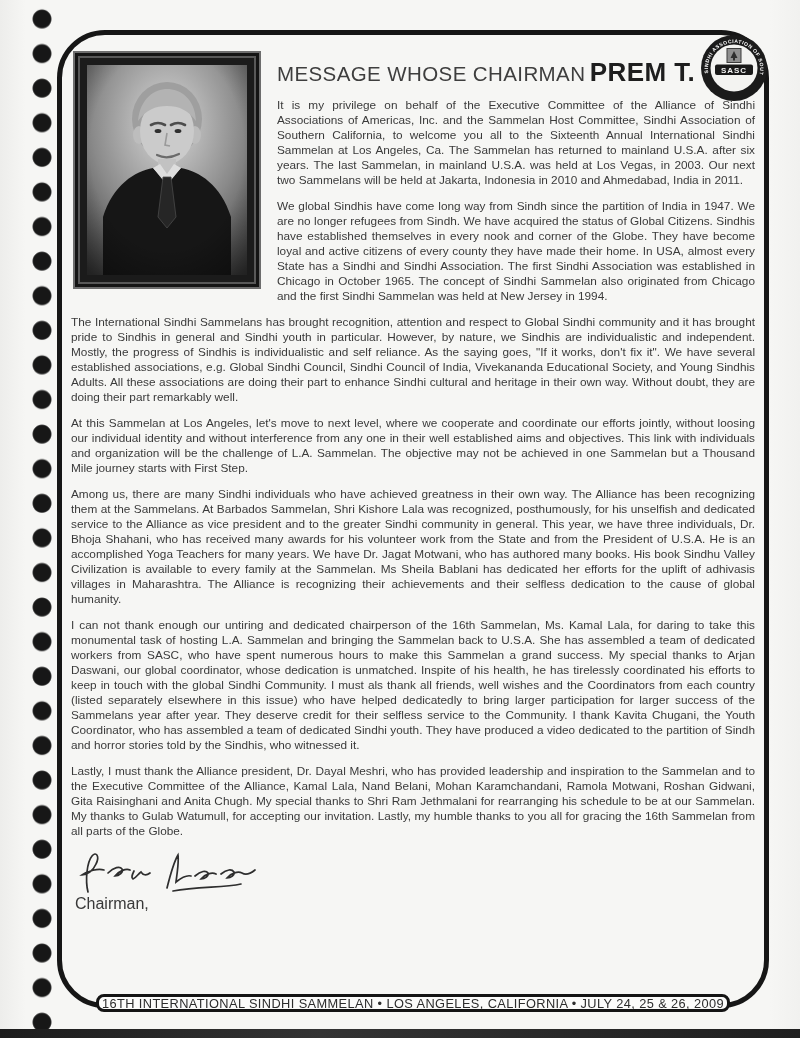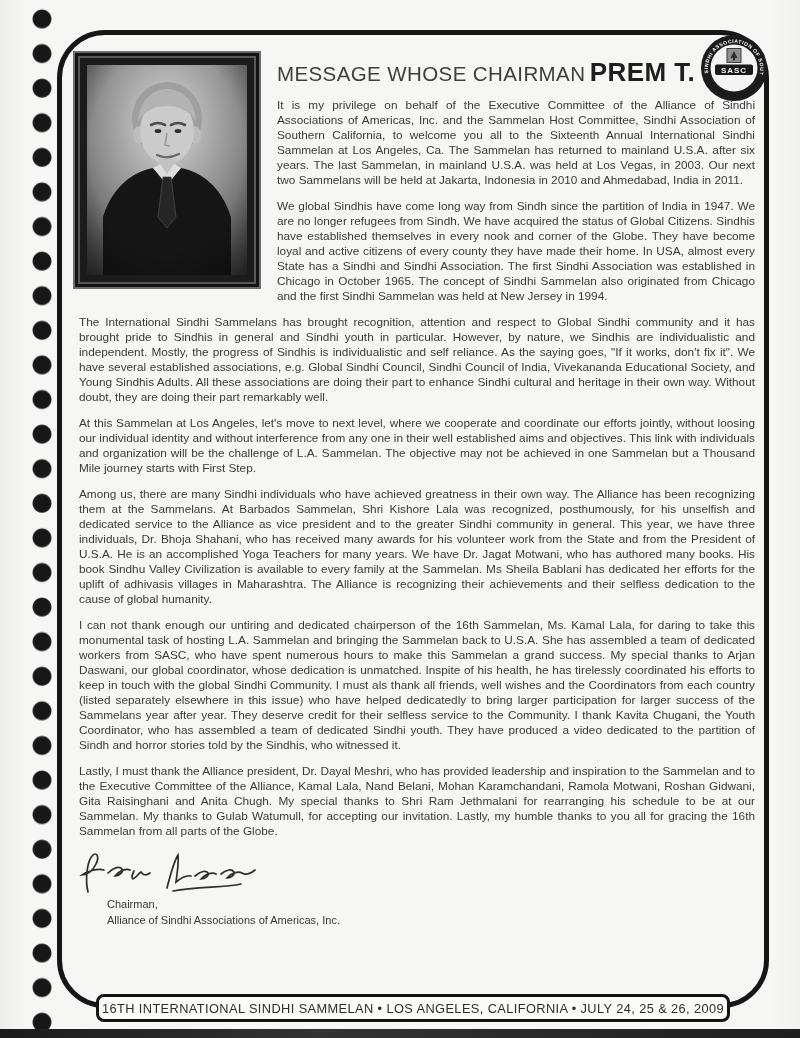--- a/index.html
+++ b/index.html
@@ -34,33 +34,33 @@
     background-image:
       repeating-linear-gradient(45deg, rgba(150,150,150,.30) 0 3px, rgba(0,0,0,.42) 3px 6px),
       repeating-linear-gradient(-45deg, rgba(110,110,110,.28) 0 4px, rgba(12,12,12,.38) 4px 8px);
     box-shadow:inset 0 0 0 2px #6d6d6d, inset 0 0 0 5px #141414, inset 0 0 0 7px #585858, inset 0 0 0 14px #1b1b1b;
   }
   .photo-frame svg { display:block; width:100%; height:100%; }
   .title-row { padding:14px 0 10px 6px; white-space:nowrap; }
   .title-prefix { font-size:20.5px; font-weight:400; color:#3e3e3e; letter-spacing:.4px; }
   .title-name { font-size:26px; font-weight:700; color:#1e1e1e; letter-spacing:.4px; }
   .letter p, .dedication {
-    margin:0 0 11px 8px; font-size:11.8px; line-height:15px;
+    margin:0 0 11px 0; font-size:11.8px; line-height:15px;
     color:#3a3a3a; text-align:justify;
   }
   .dedication { margin-top:3px; }
   .signature-block { margin:4px 0 0 4px; }
   .signature-block svg { display:block; }
-  .sig-role, .sig-org { font-size:11px; line-height:16px; color:#383838;margin-left:32px; }
+  .sig-role, .sig-org { font-size:16px; line-height:16px; color:#383838; }
   
   .logo { position:absolute; left:699px; top:33px; width:70px; height:70px; z-index:6; }
   
   .footer-pill {
     position:absolute; top:994px; left:413px; transform:translateX(-50%);
-    width:634px; height:28px; box-sizing:border-box;
+    width:634px; height:18px; box-sizing:border-box;
     background:#fbfbfa; border:3px solid #141414; border-radius:8px;
     display:flex; align-items:center; justify-content:center;
     font-size:12.8px; letter-spacing:.4px; color:#2d2d2d; white-space:nowrap; z-index:5;
   }
   .bottom-strip {
     position:absolute; left:0; bottom:0; width:800px; height:9px;
     background:linear-gradient(90deg,#1c1c1c,#333 40%,#1f1f1f);
   }
 </style>
 </head>
@@ -123,21 +123,20 @@
 
     <div class="signature-block">
       <svg width="235" height="46" viewBox="0 0 235 46" role="img" aria-label="Prem Lalvani">
         <g stroke="#2e2e2e" stroke-width="1.7" fill="none" stroke-linecap="round">
           <path d="M13,42 C10,30 12,12 17,6 C21,1 25,6 21,14 C18,21 12,25 7,25 C13,21 23,18 29,20 M33,23 C39,17 45,16 47,19 C49,22 44,26 40,26 C44,21 51,18 55,20 M59,21 C57,25 56,28 58,29 C61,28 63,24 66,22 C68,25 71,26 75,23"></path>
           <path d="M92,38 C96,22 100,10 103,5 C104,12 102,24 101,32 C106,28 112,25 116,26 M120,26 C126,21 131,20 133,23 C134,26 130,29 126,29 C130,24 137,22 141,24 M146,24 C152,19 157,19 159,22 C160,25 156,28 152,28 C156,23 163,21 167,23 C170,25 175,24 180,20"></path>
           <path d="M98,41 C122,36 148,38 166,34"></path>
         </g>
       </svg>
       <div class="sig-role">Chairman,</div>
-      <div class="sig-org">Alliance of Sindhi Associations of Americas, Inc.</div>
     </div>
 
   </div>
 
   <div class="logo">
     <svg viewBox="0 0 70 70" width="70" height="70">
       <defs>
         <path id="rimPath" d="M 9.5 41 A 26 26 0 1 1 60.5 41"></path>
       </defs>
       <circle cx="35" cy="35" r="33" fill="#1b1b1b"></circle>

